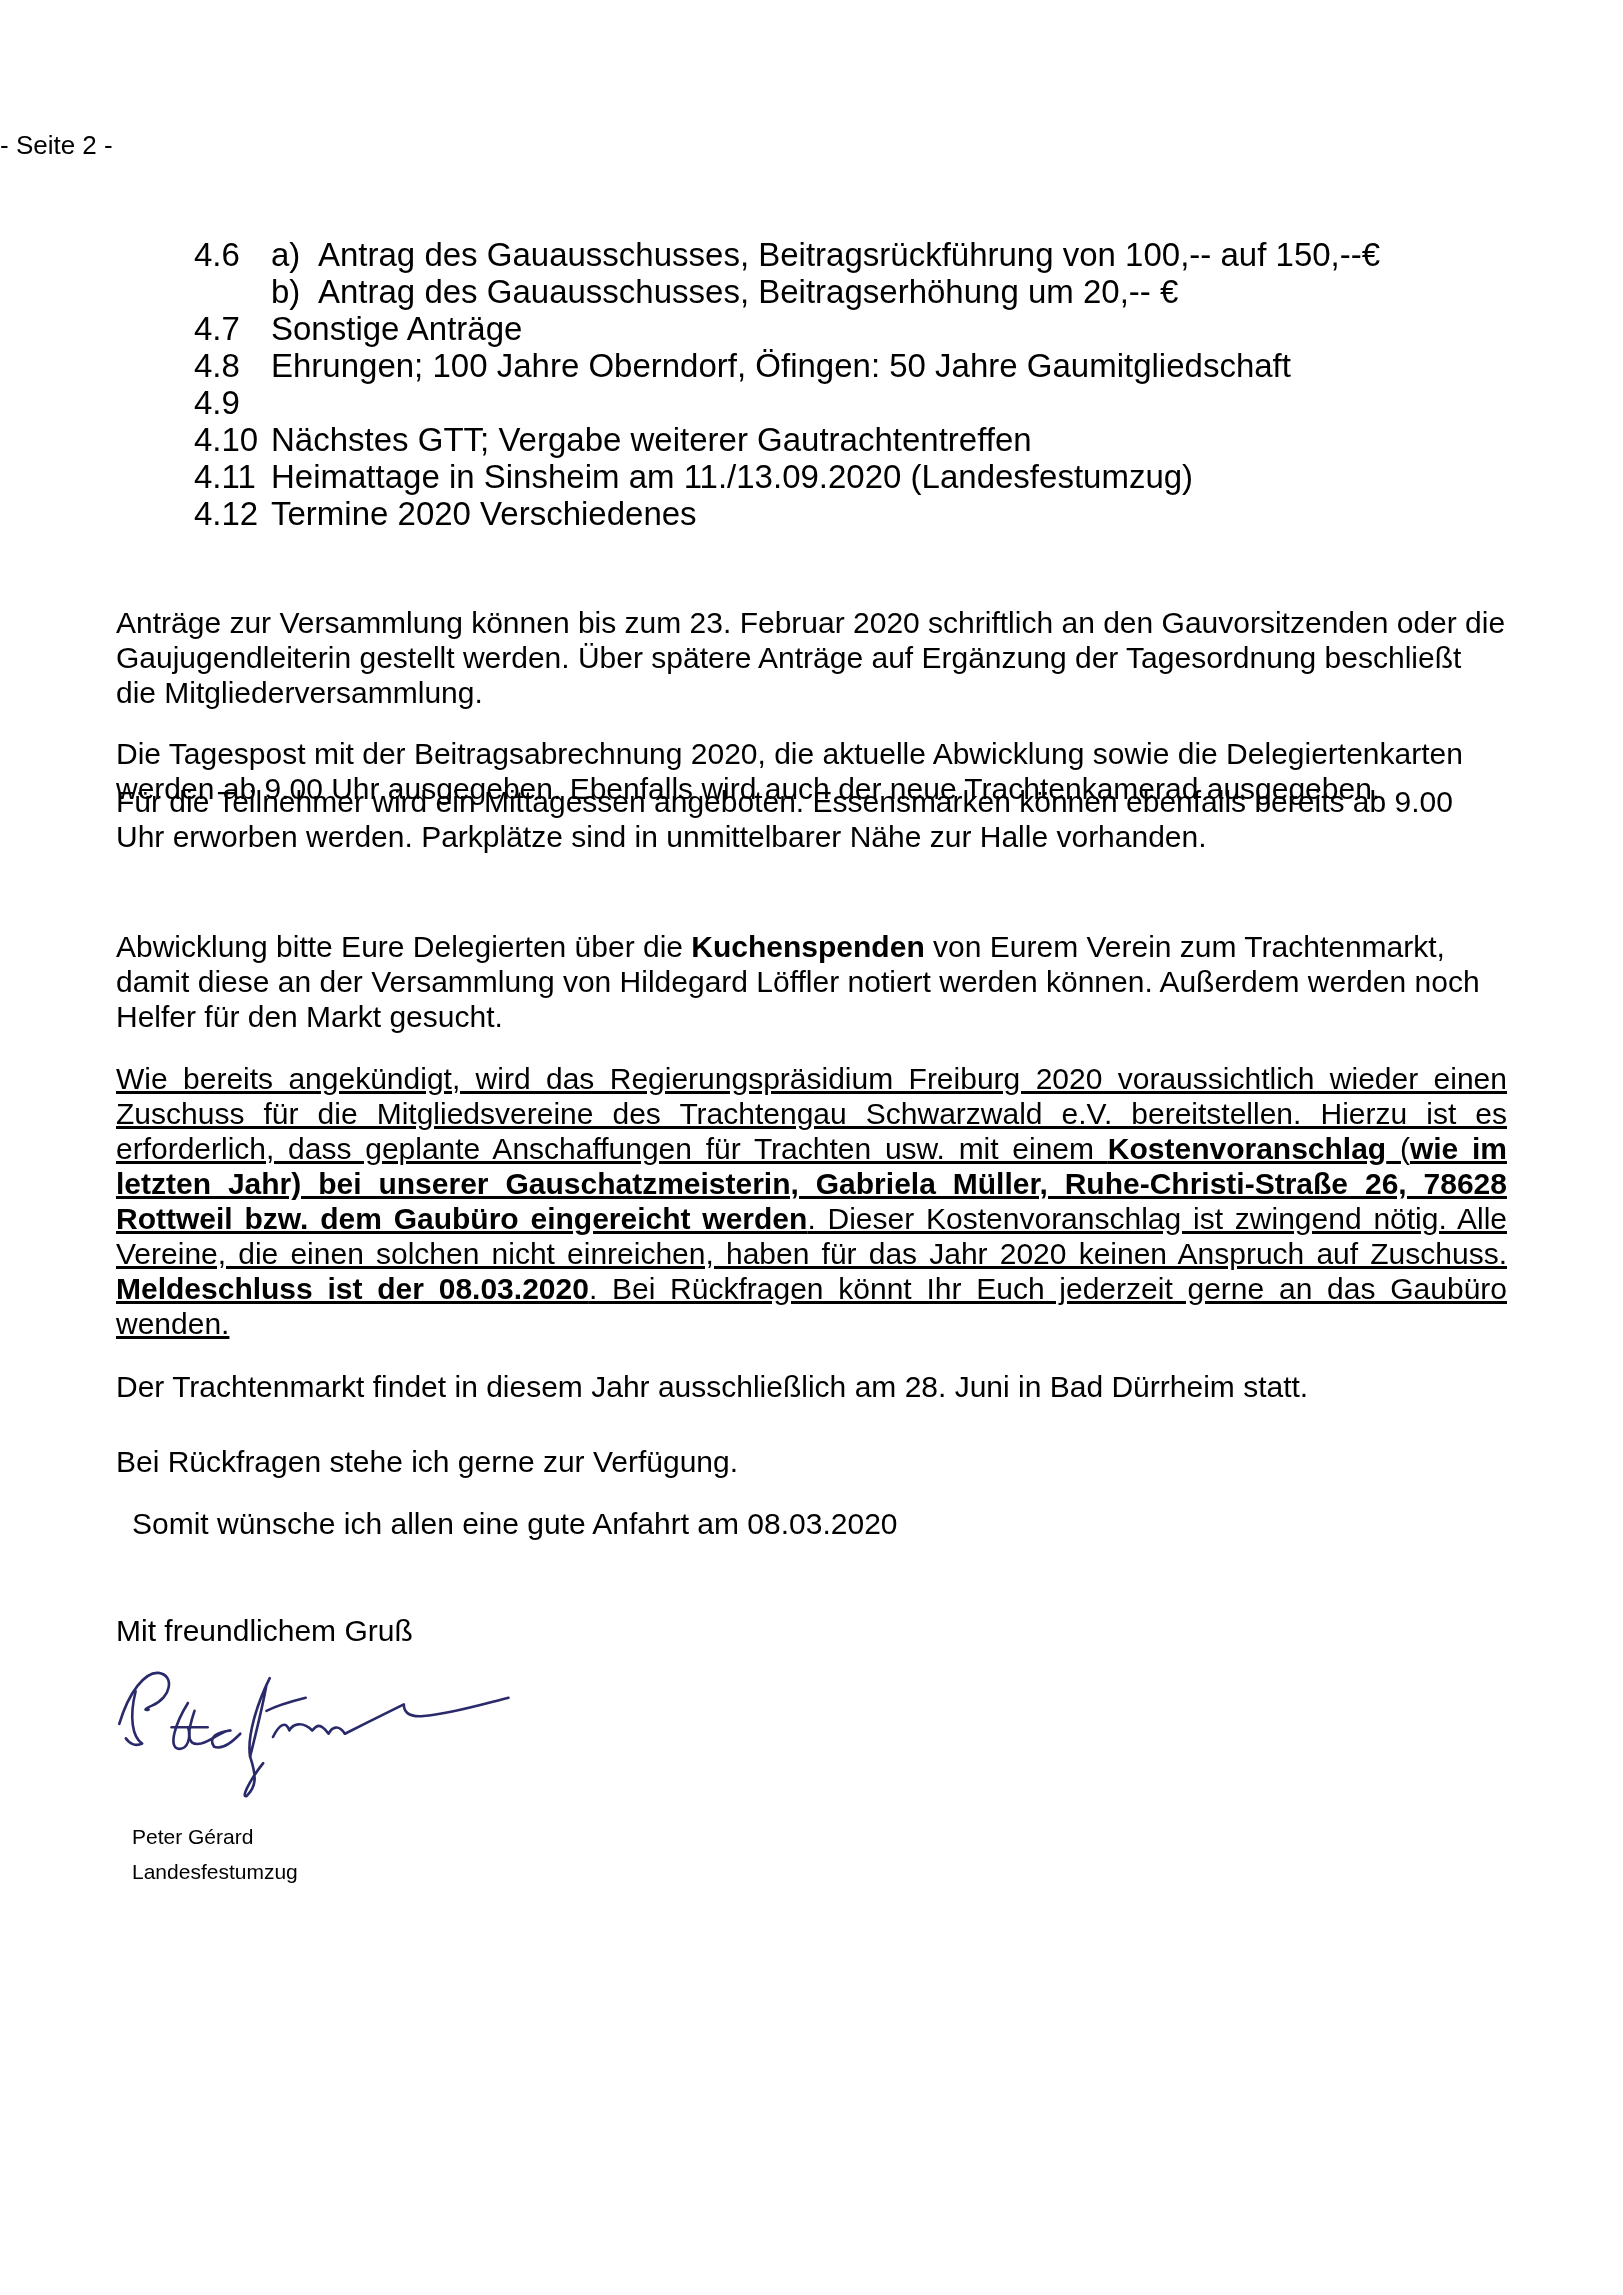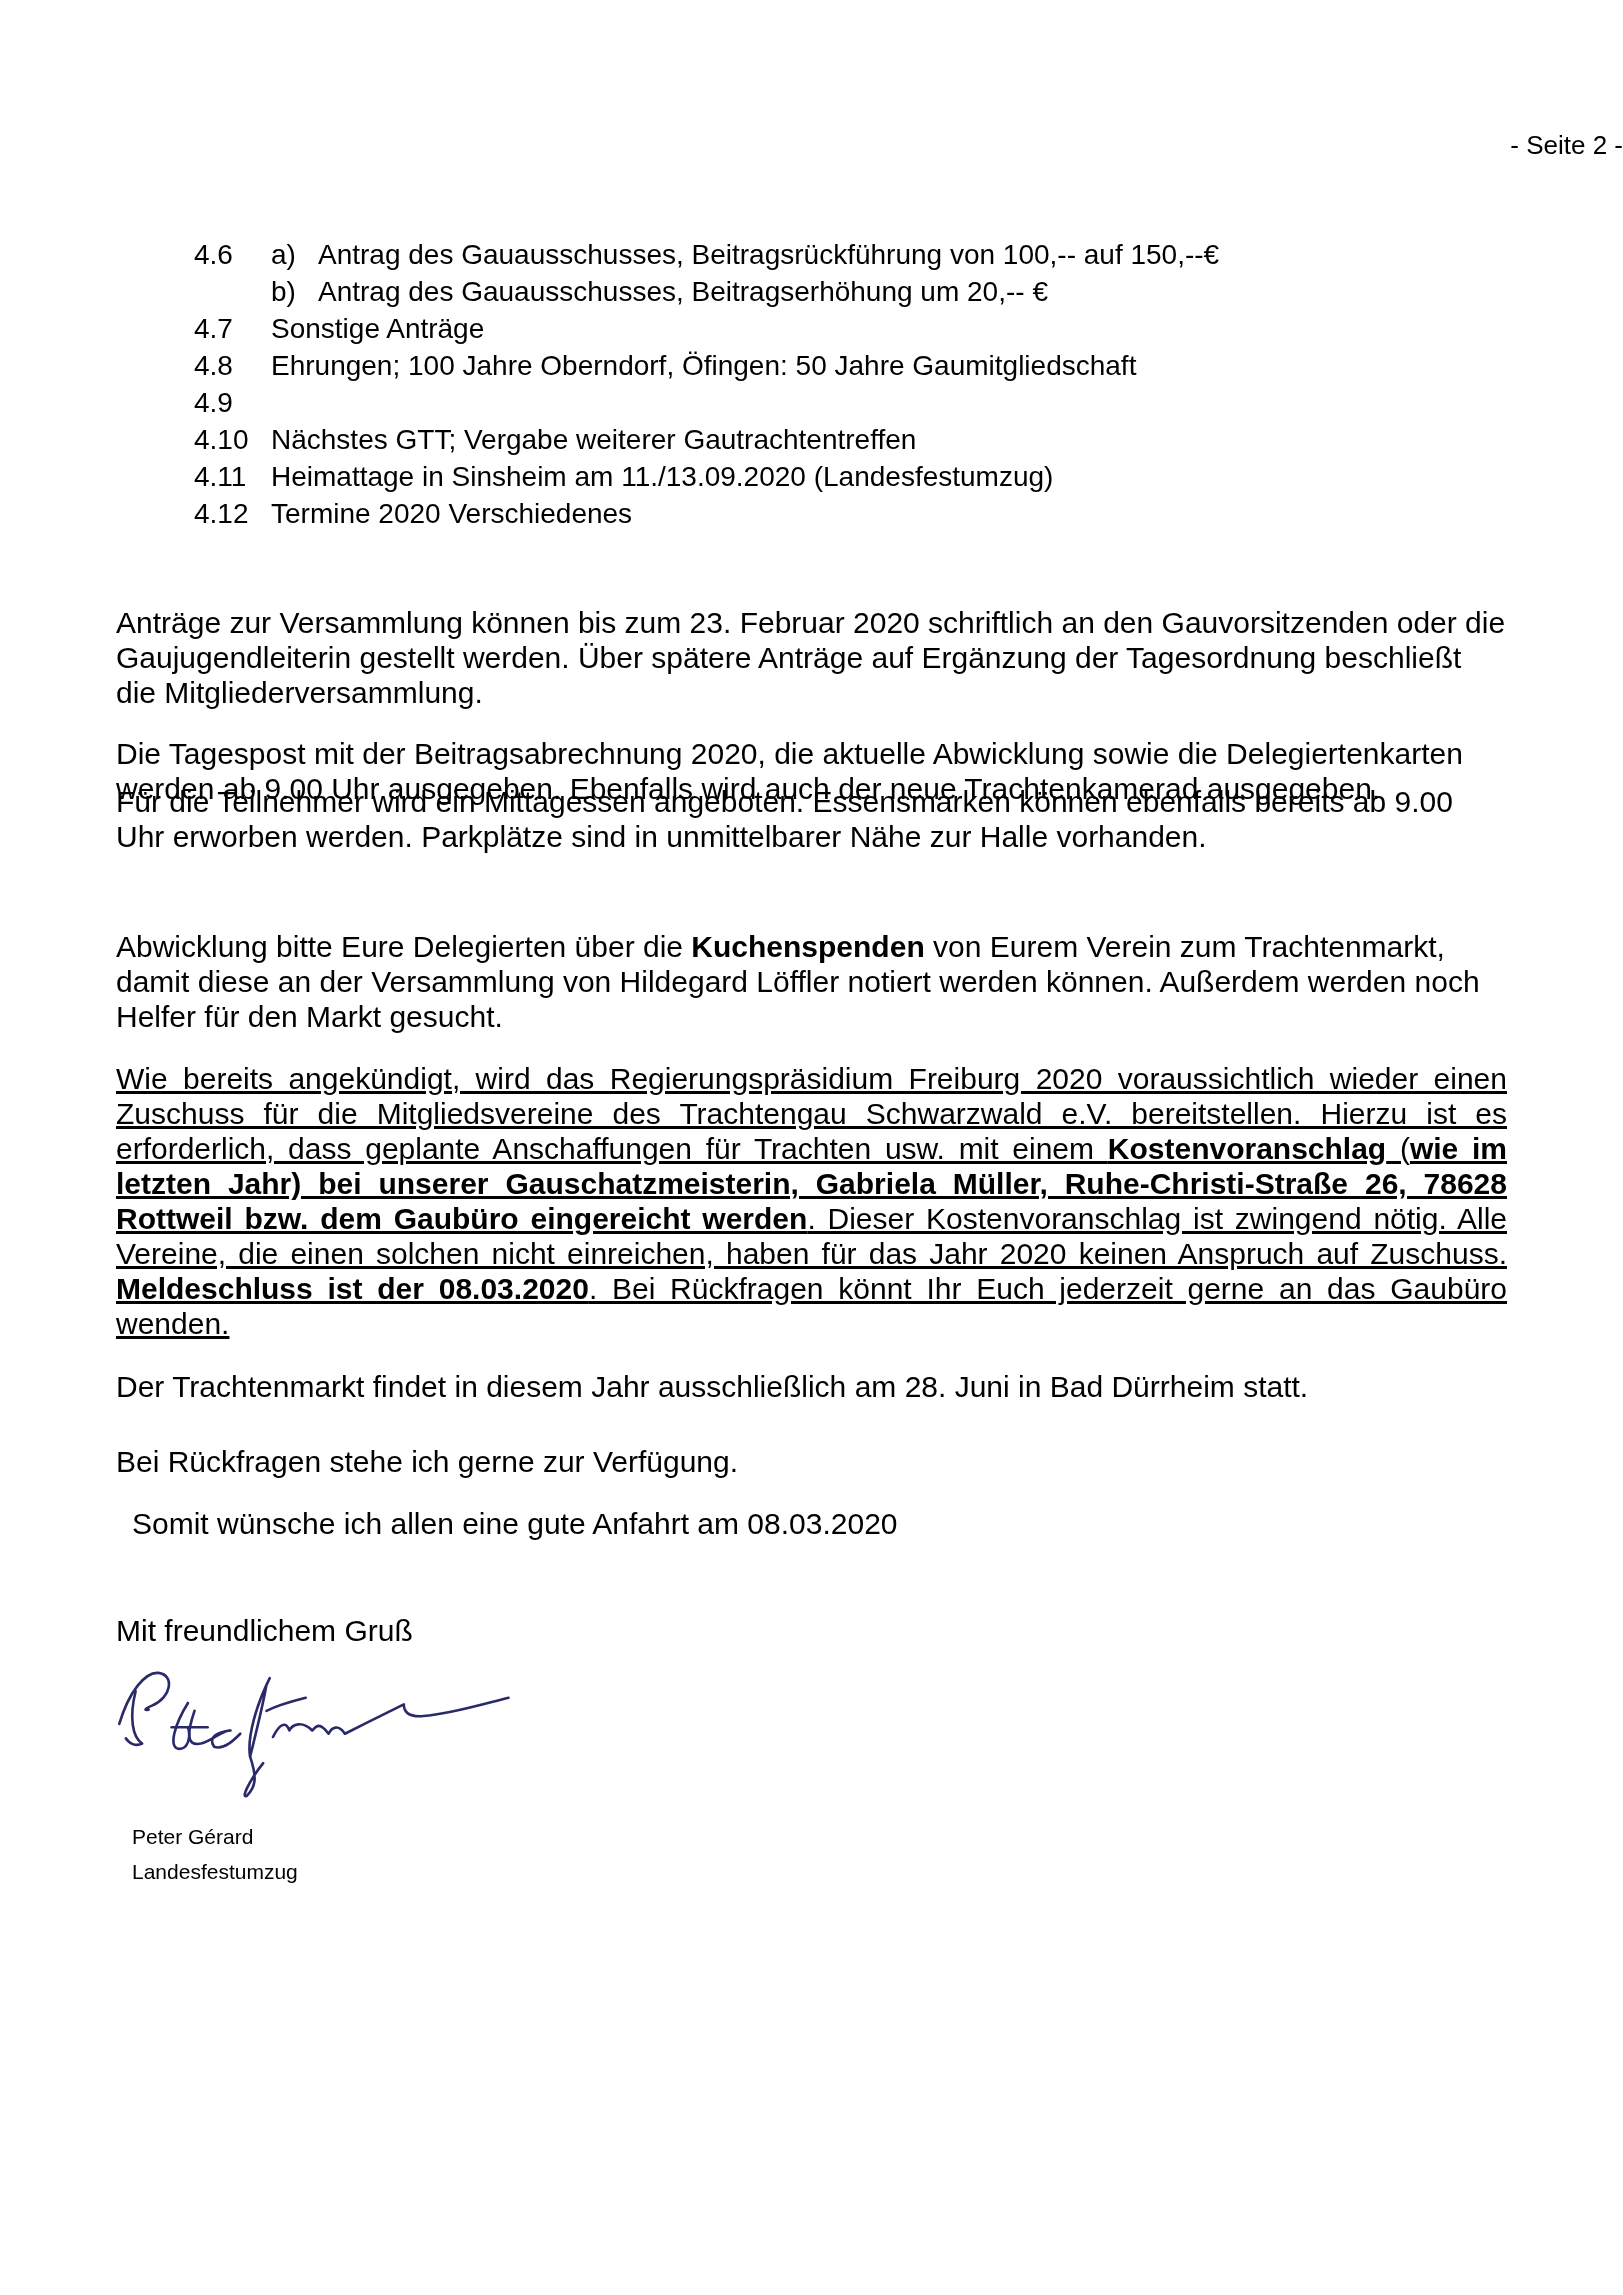--- a/index.html
+++ b/index.html
@@ -1,21 +1,21 @@
 <!DOCTYPE html>
 <html style="font-size:10.5px"><head>
 <meta charset="utf-8">
 <style>
   html, body { margin:0; padding:0; background:#ffffff; }
   body { width:1623px; height:2295px; position:relative; overflow:hidden;
          font-family:"Liberation Sans", sans-serif; color:#000; }
-  .page-header { position:absolute; top:130px; left:0; width:1623px; text-align:right;
+  .page-header { position:absolute; top:130px; left:0; width:1623px; text-align:left;
                  font-size:26px; line-height:31px; }
   .agenda { position:absolute; top:236px; left:194px; width:1309px; }
-  .agenda-row { display:flex; font-size:28px; line-height:37px; white-space:nowrap; }
+  .agenda-row { display:flex; font-size:33px; line-height:37px; white-space:nowrap; }
   .agenda-num { width:77px; flex:none; }
   .agenda-sub { display:flex; }
   .sub-letter { width:47px; flex:none; }
   .agenda-indent { padding-left:77px; }
   .body-text { position:absolute; left:116px; width:1391px; }
   .para { font-size:30px; line-height:35px; margin:0; }
   .justify { text-align:justify; }
   .b { font-weight:bold; }
   .closing { position:absolute; left:116px; font-size:30px; line-height:35px; }
   .signature { position:absolute; left:116px; top:1665px; width:399px; height:144px; }

